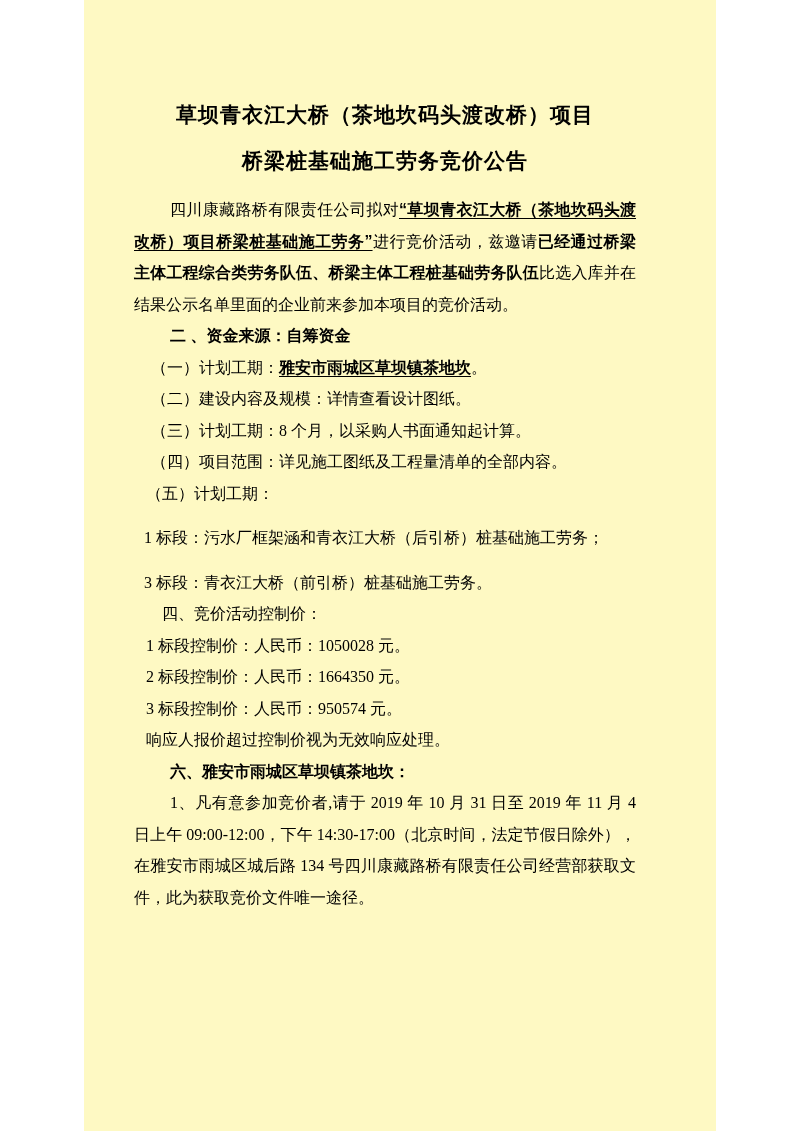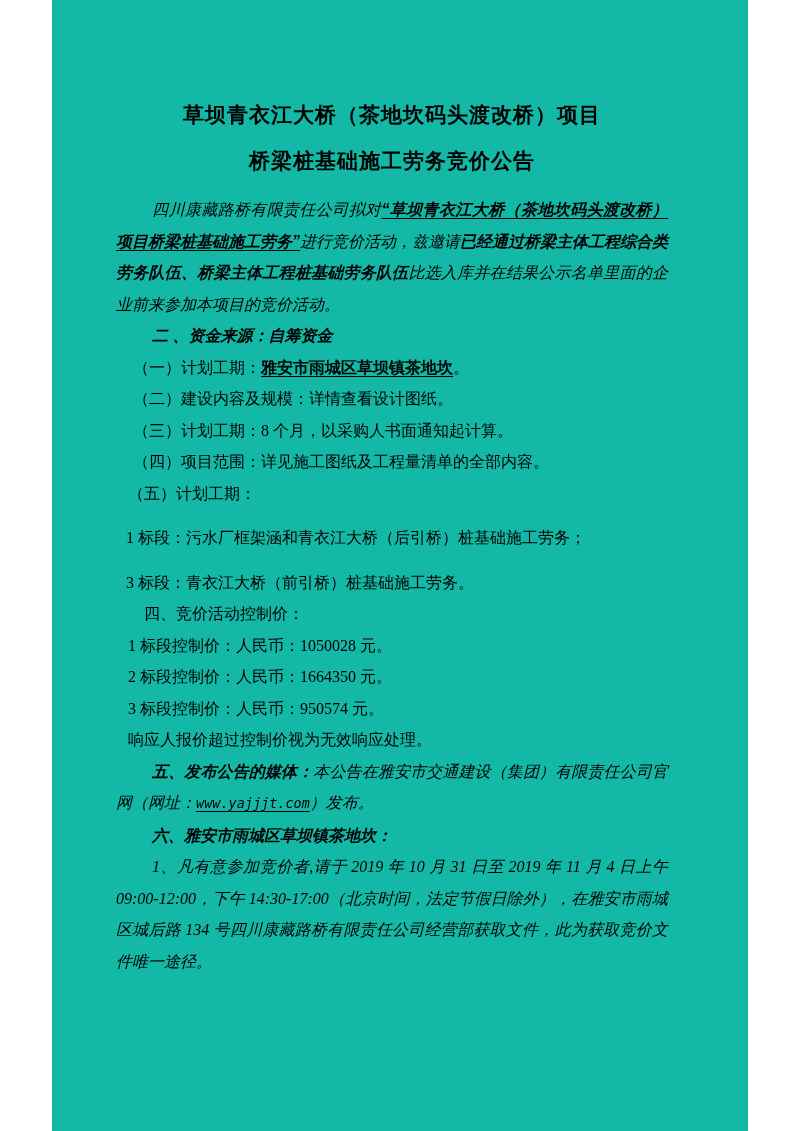--- a/index.html
+++ b/index.html
@@ -1,40 +1,40 @@
 <!DOCTYPE html>
 <html lang="zh"><head>
 <meta charset="utf-8">
 <style>
   html, body { margin: 0; padding: 0; background: #ffffff; }
   .page {
     position: relative;
-    width: 696px;
+    width: 632px;
     height: 1131px;
     margin: 0 auto;
-    background: #14b8a6;
+    background: #fef9c3;
     box-sizing: border-box;
-    padding: 92px 80px 0 64px;
+    padding: 92px 80px 0 50px;
     font-family: "Liberation Serif", "DejaVu Serif", serif;
     font-size: 16px;
     line-height: 31.5px;
     color: #000000;
     overflow: hidden;
   }
   .title {
     text-align: center;
     font-weight: bold;
     font-size: 21px;
     line-height: 46px;
     font-family: "Liberation Sans", "DejaVu Sans", sans-serif;
     letter-spacing: 1px;
   }
   .body-block { margin-top: 10px; }
   p { margin: 0; text-align: justify; }
-  .indent2 { text-indent: 36px; font-style: italic; }
+  .indent2 { text-indent: 36px; }
   .sub   { padding-left: 17px; }
   .sub5  { padding-left: 12px; }
   .lot   { padding-left: 10px; margin-top: 13px; }
   .sec4  { padding-left: 28px; }
   .ctrl  { padding-left: 12px; }
   .b {
     font-weight: bold;
     font-family: "Liberation Sans", "DejaVu Sans", sans-serif;
   }
   .u { text-decoration: underline; text-underline-offset: 3px; }
@@ -79,20 +79,19 @@
     <p class="sec4">四、竞价活动控制价：</p>
 
     <p class="ctrl">1 标段控制价：人民币：1050028 元。</p>
 
     <p class="ctrl">2 标段控制价：人民币：1664350 元。</p>
 
     <p class="ctrl">3 标段控制价：人民币：950574 元。</p>
 
     <p class="ctrl">响应人报价超过控制价视为无效响应处理。</p>
 
-    <p class="indent2"><span class="b">五、发布公告的媒体：</span><span>本公告在雅安市交通建设（集团）有限责任公司官网（网址：</span><span class="url">www.yajjjt.com</span><span>）发布。</span></p>
 
     <p class="indent2"><span class="b">六、雅安市雨城区草坝镇茶地坎：</span></p>
 
     <p class="indent2">1、凡有意参加竞价者,请于 2019 年 10 月 31 日至 2019 年 11 月 4 日上午 09:00-12:00，下午 14:30-17:00（北京时间，法定节假日除外），在雅安市雨城区城后路 134 号四川康藏路桥有限责任公司经营部获取文件，此为获取竞价文件唯一途径。</p>
 
   </div>
 </div>
 
 </body></html>

